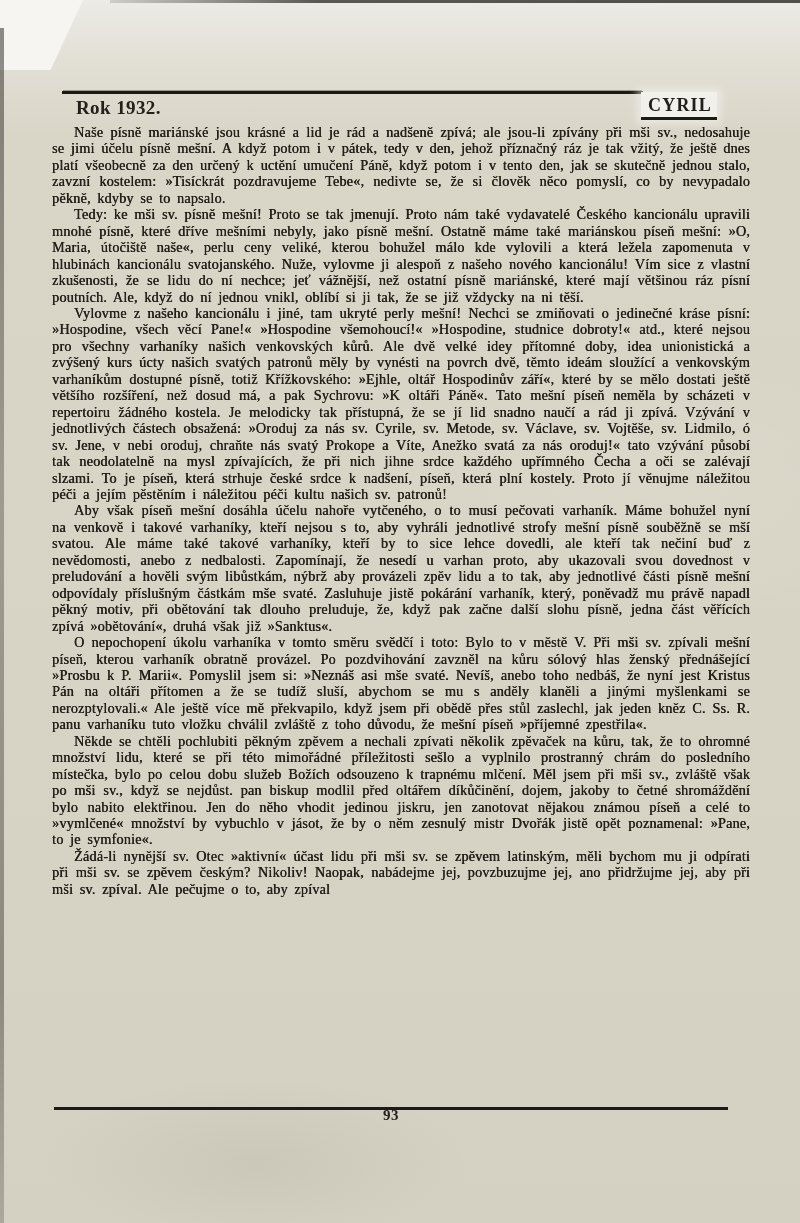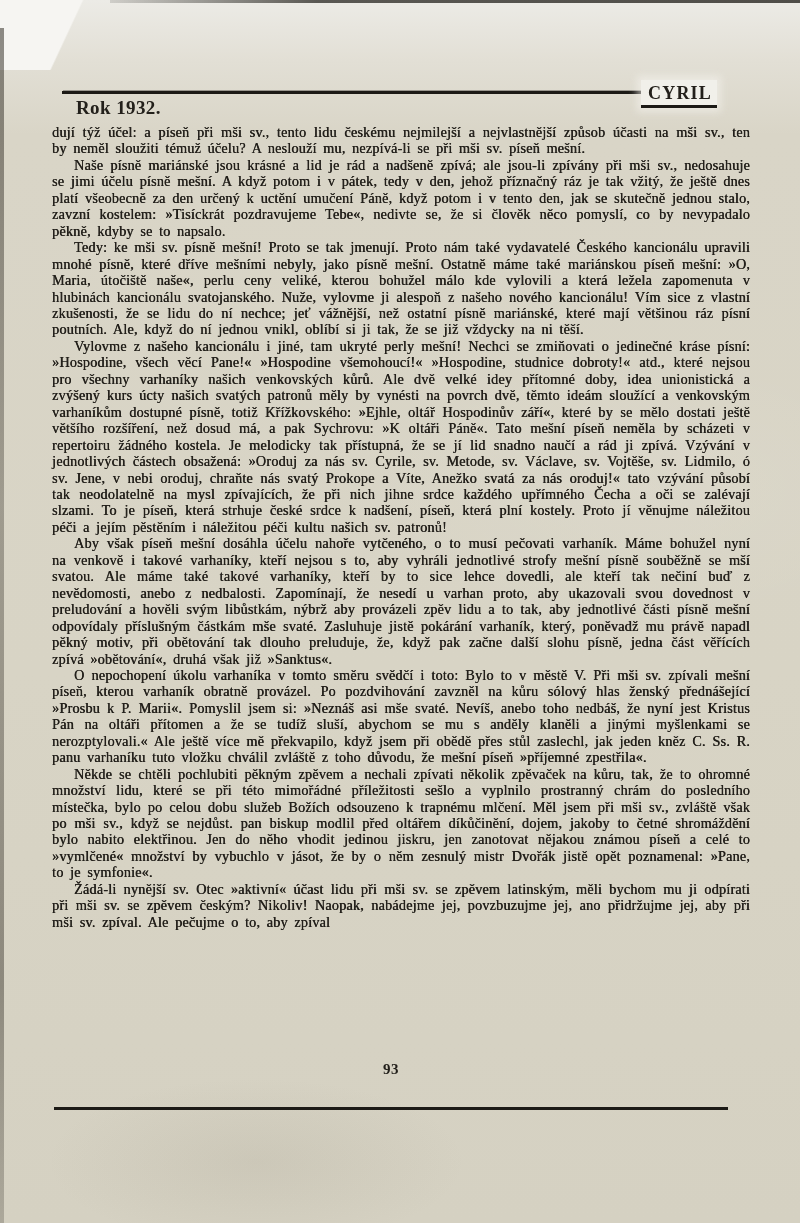--- a/index.html
+++ b/index.html
@@ -13,52 +13,51 @@
       linear-gradient(180deg,#ecebe6 0%,#e2dfd5 5%,var(--paper,#d9d5c7) 11%,#d8d4c5 55%,#d5d1c2 100%);
   }
   .top-edge{position:absolute;top:0;left:110px;right:0;height:3px;background:linear-gradient(90deg,rgba(40,38,33,.15),rgba(40,38,33,.75) 30%,rgba(40,38,33,.8));}
   .corner-fold{position:absolute;top:0;left:0;width:150px;height:70px;
     background:linear-gradient(115deg,#f6f5f2 45%,rgba(246,245,242,0) 46%);}
   .left-edge{position:absolute;top:28px;left:0;width:4px;bottom:0;
     background:linear-gradient(180deg,rgba(52,48,40,.55),rgba(52,48,40,.35) 40%,rgba(52,48,40,.45) 80%,rgba(52,48,40,.25));}
 
   .header-rule{position:absolute;top:91px;left:62px;width:581px;height:3px;background:var(--rule,#1c1a16);box-shadow:0 -2px 0 -1px rgba(28,26,22,.35);}
   .year{position:absolute;top:97px;left:76px;font-size:19px;font-weight:bold;letter-spacing:.4px;color:var(--ink,#23201b);}
-  .masthead{position:absolute;top:80px;left:641px;background:var(--masthead-patch,#f1f0ea);
+  .masthead{position:absolute;top:92px;left:641px;background:var(--masthead-patch,#f1f0ea);
     padding:3px 5px 1px 7px;font-size:18px;font-weight:bold;letter-spacing:1.2px;
     color:var(--ink,#23201b);border-bottom:3px solid var(--rule,#1c1a16);
     box-shadow:0 0 8px 4px rgba(245,244,239,.6);text-align:center;}
 
   .text-block{position:absolute;top:124px;left:52px;width:698px;
     font-size:14.2px;line-height:16.45px;color:var(--ink,#23201b);
     text-align:justify;letter-spacing:.2px;word-spacing:2.8px;
     text-shadow:.35px 0 0 currentColor;}
   .text-block p{margin:0;text-indent:22px;}
   .text-block p.noindent{text-indent:0;}
 
   .footer-rule{position:absolute;top:1107px;left:54px;width:674px;height:3px;background:var(--rule,#1c1a16);box-shadow:0 3px 0 -2px rgba(28,26,22,.25);}
-  .pagenum{position:absolute;top:1061px;left:54px;width:674px;text-align:center;
+  .pagenum{position:absolute;top:1107px;left:54px;width:674px;text-align:center;
     font-size:15px;font-weight:bold;color:var(--ink,#23201b);letter-spacing:.5px;}
 </style>
 </head>
 <body>
 
 <div class="page">
   <div class="corner-fold"></div>
   <div class="top-edge"></div>
   <div class="left-edge"></div>
 
   <header>
     <div class="header-rule"></div>
     <div class="year">Rok 1932.</div>
     <div class="masthead">CYRIL</div>
   </header>
 
   <main class="text-block" id="text-block">
-      <p class="noindent">dují týž účel: a píseň při mši sv., tento lidu českému nejmilejší a nejvlastnější způsob účasti na mši sv., ten by neměl sloužiti témuž účelu? A neslouží mu, nezpívá-li se při mši sv. píseň mešní.</p>
       <p>Naše písně mariánské jsou krásné a lid je rád a nadšeně zpívá; ale jsou-li zpívány při mši sv., nedosahuje se jimi účelu písně mešní. A když potom i v pátek, tedy v den, jehož příznačný ráz je tak vžitý, že ještě dnes platí všeobecně za den určený k uctění umučení Páně, když potom i v tento den, jak se skutečně jednou stalo, zavzní kostelem: »Tisíckrát pozdravujeme Tebe«, nedivte se, že si člověk něco pomyslí, co by nevypadalo pěkně, kdyby se to napsalo.</p>
       <p>Tedy: ke mši sv. písně mešní! Proto se tak jmenují. Proto nám také vydavatelé Českého kancionálu upravili mnohé písně, které dříve mešními nebyly, jako písně mešní. Ostatně máme také mariánskou píseň mešní: »O, Maria, útočiště naše«, perlu ceny veliké, kterou bohužel málo kde vylovili a která ležela zapomenuta v hlubinách kancionálu svatojanského. Nuže, vylovme ji alespoň z našeho nového kancionálu! Vím sice z vlastní zkušenosti, že se lidu do ní nechce; jeť vážnější, než ostatní písně mariánské, které mají většinou ráz písní poutních. Ale, když do ní jednou vnikl, oblíbí si ji tak, že se již vždycky na ni těší.</p>
       <p>Vylovme z našeho kancionálu i jiné, tam ukryté perly mešní! Nechci se zmiňovati o jedinečné kráse písní: »Hospodine, všech věcí Pane!« »Hospodine všemohoucí!« »Hospodine, studnice dobroty!« atd., které nejsou pro všechny varhaníky našich venkovských kůrů. Ale dvě velké idey přítomné doby, idea unionistická a zvýšený kurs úcty našich svatých patronů měly by vynésti na povrch dvě, těmto ideám sloužící a venkovským varhaníkům dostupné písně, totiž Křížkovského: »Ejhle, oltář Hospodinův září«, které by se mělo dostati ještě většího rozšíření, než dosud má, a pak Sychrovu: »K oltáři Páně«. Tato mešní píseň neměla by scházeti v repertoiru žádného kostela. Je melodicky tak přístupná, že se jí lid snadno naučí a rád ji zpívá. Vzývání v jednotlivých částech obsažená: »Oroduj za nás sv. Cyrile, sv. Metode, sv. Václave, sv. Vojtěše, sv. Lidmilo, ó sv. Jene, v nebi oroduj, chraňte nás svatý Prokope a Víte, Anežko svatá za nás oroduj!« tato vzývání působí tak neodolatelně na mysl zpívajících, že při nich jihne srdce každého upřímného Čecha a oči se zalévají slzami. To je píseň, která strhuje české srdce k nadšení, píseň, která plní kostely. Proto jí věnujme náležitou péči a jejím pěstěním i náležitou péči kultu našich sv. patronů!</p>
       <p>Aby však píseň mešní dosáhla účelu nahoře vytčeného, o to musí pečovati varhaník. Máme bohužel nyní na venkově i takové varhaníky, kteří nejsou s to, aby vyhráli jednotlivé strofy mešní písně souběžně se mší svatou. Ale máme také takové varhaníky, kteří by to sice lehce dovedli, ale kteří tak nečiní buď z nevědomosti, anebo z nedbalosti. Zapomínají, že nesedí u varhan proto, aby ukazovali svou dovednost v preludování a hověli svým libůstkám, nýbrž aby provázeli zpěv lidu a to tak, aby jednotlivé části písně mešní odpovídaly příslušným částkám mše svaté. Zasluhuje jistě pokárání varhaník, který, poněvadž mu právě napadl pěkný motiv, při obětování tak dlouho preluduje, že, když pak začne další slohu písně, jedna část věřících zpívá »obětování«, druhá však již »Sanktus«.</p>
       <p>O nepochopení úkolu varhaníka v tomto směru svědčí i toto: Bylo to v městě V. Při mši sv. zpívali mešní píseň, kterou varhaník obratně provázel. Po pozdvihování zavzněl na kůru sólový hlas ženský přednášející »Prosbu k P. Marii«. Pomyslil jsem si: »Neznáš asi mše svaté. Nevíš, anebo toho nedbáš, že nyní jest Kristus Pán na oltáři přítomen a že se tudíž sluší, abychom se mu s anděly klaněli a jinými myšlenkami se nerozptylovali.« Ale ještě více mě překvapilo, když jsem při obědě přes stůl zaslechl, jak jeden kněz C. Ss. R. panu varhaníku tuto vložku chválil zvláště z toho důvodu, že mešní píseň »příjemné zpestřila«.</p>
       <p>Někde se chtěli pochlubiti pěkným zpěvem a nechali zpívati několik zpěvaček na kůru, tak, že to ohromné množství lidu, které se při této mimořádné příležitosti sešlo a vyplnilo prostranný chrám do posledního místečka, bylo po celou dobu služeb Božích odsouzeno k trapnému mlčení. Měl jsem při mši sv., zvláště však po mši sv., když se nejdůst. pan biskup modlil před oltářem díkůčinění, dojem, jakoby to četné shromáždění bylo nabito elektřinou. Jen do něho vhodit jedinou jiskru, jen zanotovat nějakou známou píseň a celé to »vymlčené« množství by vybuchlo v jásot, že by o něm zesnulý mistr Dvořák jistě opět poznamenal: »Pane, to je symfonie«.</p>
       <p>Žádá-li nynější sv. Otec »aktivní« účast lidu při mši sv. se zpěvem latinským, měli bychom mu ji odpírati při mši sv. se zpěvem českým? Nikoliv! Naopak, nabádejme jej, povzbuzujme jej, ano přidržujme jej, aby při mši sv. zpíval. Ale pečujme o to, aby zpíval</p>
     </main>
 
   <footer>

